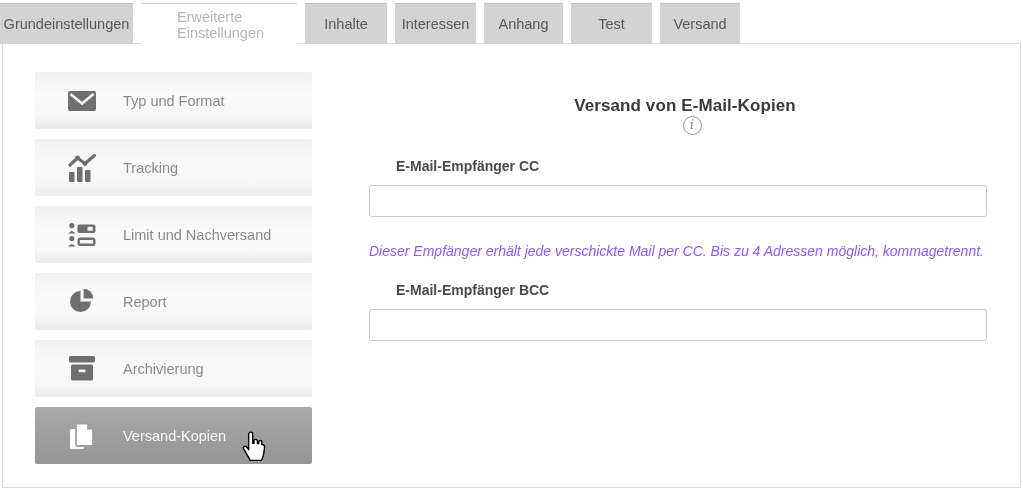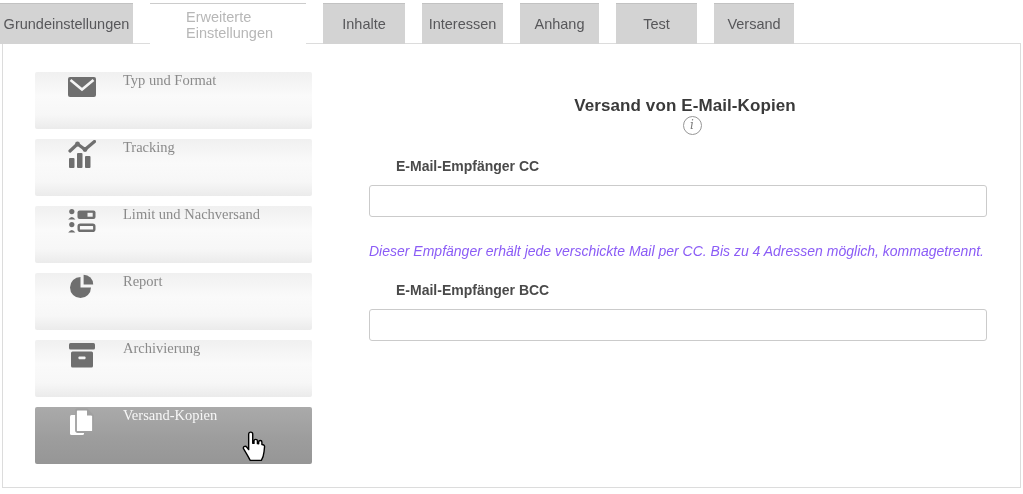--- a/index.html
+++ b/index.html
@@ -4,21 +4,21 @@
 <style>
   * { box-sizing: border-box; margin: 0; padding: 0; }
   html, body { width: 1023px; height: 494px; background: #fff; overflow: hidden; }
   body { font-family: "Liberation Sans", sans-serif; position: relative; }
 
   
   .tabbar { position: absolute; top: 3px; left: 0; display: flex; z-index: 3; }
   .tab {
     height: 41px; display: flex; align-items: center; justify-content: center;
     background: #d3d3d3; color: #57575a; font-size: 14.5px;
-    margin-right: 17px; border-top: 1px solid #c2c2c2; cursor: pointer;
+    margin-right: 8px; border-top: 1px solid #c2c2c2; cursor: pointer;
   }
   .tab.t0 { width: 133px; }
   .tab.t1 { width: 156px; padding-left: 36px; }
   .tab.t2 { width: 82px; }
   .tab.t3 { width: 81px; }
   .tab.t4 { width: 79px; }
   .tab.t5 { width: 81px; }
   .tab.t6 { width: 80px; }
   .tab.active {
     background: #fff; color: #b7b7b7; border-top: 1px solid #cccccc;
@@ -29,23 +29,23 @@
   .panel {
     position: absolute; left: 2px; top: 43px; width: 1019px; height: 445px;
     border: 1px solid #dcdcdc; background: #fff; z-index: 1;
   }
 
   
   .sidebar { position: absolute; left: 32px; top: 28px; width: 277px; }
   .sidebar-item {
     --item-bg: #f4f4f4;
     height: 57px; margin-bottom: 10px; border-radius: 2px;
-    display: flex; align-items: flex-start; padding-left: 32px;
+    display: flex; align-items: center; padding-left: 32px;
     background: linear-gradient(180deg, #f0f0f0 0%, #fafafa 42%, #f7f7f7 75%, #ebebeb 100%);
-    color: #6f6f6f; cursor: pointer; font-family: Liberation Serif, serif;
+    color: #6f6f6f; cursor: pointer;
   }
   .sidebar-item .label { margin-left: 26px; font-size: 14.5px; color: #8a8a8a; }
   .sidebar-item.selected {
     --item-bg: #a0a0a0;
     background: linear-gradient(180deg, #aaaaaa 0%, #9d9d9d 55%, #969696 100%);
     color: #fff;
   }
   .sidebar-item.selected .label { color: #f7f7f7; }
   .icon-box { width: 30px; height: 30px; display: flex; align-items: center; justify-content: center; }
   .icon-box svg { display: block; }

